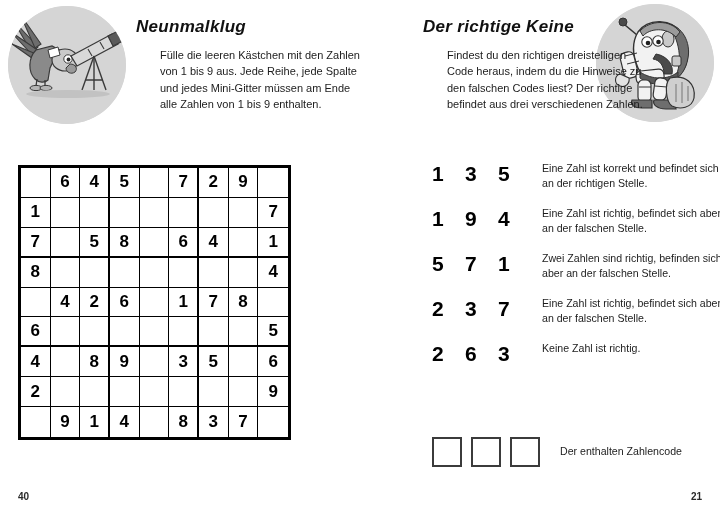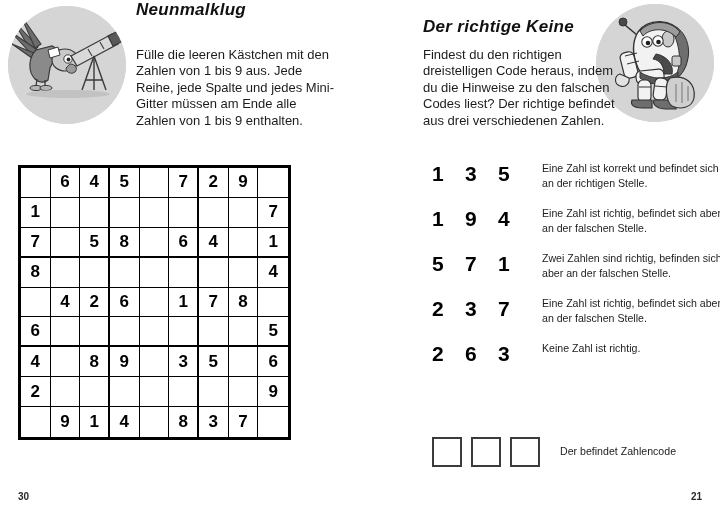--- a/index.html
+++ b/index.html
@@ -36,29 +36,30 @@
   .illus-right { left: 596px; top: 4px; }
 
   .headline {
     position: absolute;
     font-size: 17px;
     font-weight: bold;
     font-style: italic;
     letter-spacing: 0.3px;
     color: #111111;
   }
-  .headline-left  { left: 136px; top: 0; }
+  .headline-left  { left: 136px; top: 17px; }
   .headline-right { left: 423px; top: 17px; }
 
   .intro {
     position: absolute;
-    font-size: 13px;
+    font-size: 11px;
     line-height: 16.4px;
     color: #1c1c1c;
     width: 200px;
+    margin-left: 24px;
   }
   .intro-left  { left: 136px; top: 47px; }
   .intro-right { left: 423px; top: 47px; }
 
   
   .sudoku {
     position: absolute;
     left: 18px;
     top: 165px;
     width: 273px;
@@ -295,21 +296,21 @@
       <div class="cell col2 row9">9</div>
       <div class="cell col3 row9">1</div>
       <div class="cell col4 row9">4</div>
       <div class="cell col5 row9"></div>
       <div class="cell col6 row9">8</div>
       <div class="cell col7 row9">3</div>
       <div class="cell col8 row9">7</div>
       <div class="cell col9 row9"></div>
     </div>
 
-  <div class="pagenum pagenum-left">30</div>
+  <div class="pagenum pagenum-left">40</div>
 </div>
 
 <div class="page page-right"></div>
 
 <div class="illus-circle illus-right">
   <svg viewBox="0 0 118 118" width="118" height="118" aria-hidden="true">
     <circle cx="59" cy="59" r="59" fill="#d5d5d5"></circle>
 
     <circle cx="27" cy="18" r="4" fill="#4a4a4a" stroke="#333" stroke-width="1"></circle>
     <path d="M29 21 L41 31" stroke="#333" stroke-width="1.6" fill="none"></path>
@@ -404,16 +405,16 @@
       <div class="code-hint">Keine Zahl ist richtig.</div>
     </div>
   </div>
 
 <div class="answer-row">
   <div class="answer-boxes" id="answer-boxes">
       <div class="answer-box"></div>
       <div class="answer-box"></div>
       <div class="answer-box"></div>
     </div>
-  <div class="answer-label">Der befindet Zahlencode</div>
+  <div class="answer-label">Der enthalten Zahlencode</div>
 </div>
 
 <div class="pagenum pagenum-right">21</div>
 
 </body></html>

